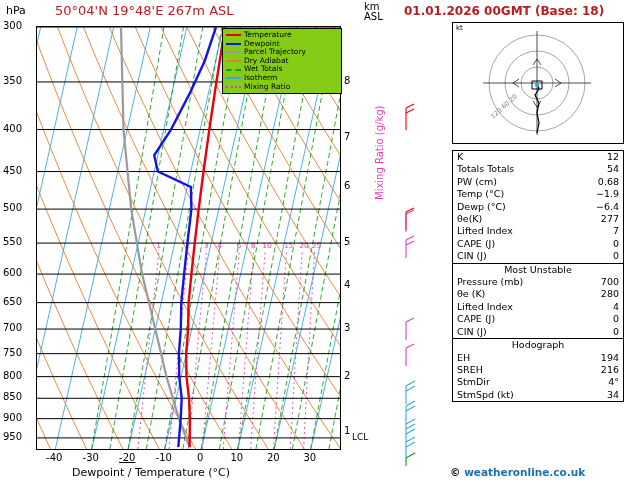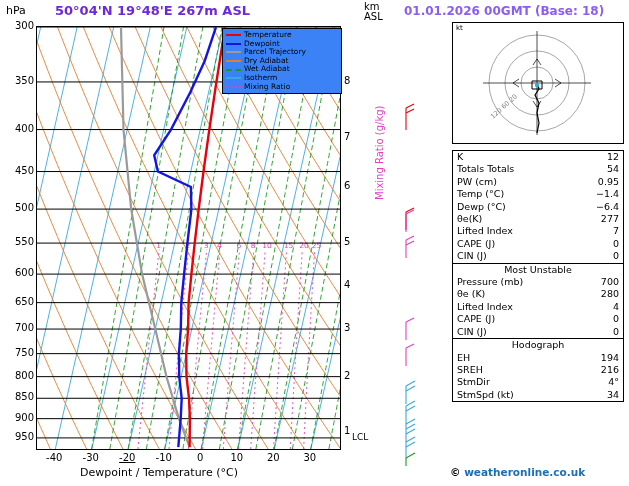--- a/index.html
+++ b/index.html
@@ -1,34 +1,34 @@
 <!DOCTYPE html>
 <html><head>
 <meta charset="utf-8">
 <style>
   html,body{margin:0;padding:0;}
   body{width:629px;height:486px;background:#ffffff;font-family:"DejaVu Sans",sans-serif;position:relative;overflow:hidden;}
   .abs{position:absolute;}
   .hdr-hpa{left:6px;top:4px;font-size:11px;color:#000;}
-  .hdr-title{left:55px;top:3px;font-size:13px;font-weight:bold;color:#6d28d9;}
+  .hdr-title{left:55px;top:3px;font-size:13px;font-weight:normal;color:#b91c1c;}
   .hdr-km{left:364px;top:2px;font-size:10px;color:#000;line-height:10px;}
   .plot{left:36px;top:26px;width:305px;height:424px;border:1px solid #000;box-sizing:border-box;background:#fff;}
   .axis-y{left:2px;top:26px;width:32px;height:424px;}
-  .axis-y div{position:absolute;right:0;font-size:10px;color:#000;}
+  .axis-y div{position:absolute;right:12px;font-size:10px;color:#000;}
   .axis-r{left:344px;top:26px;width:24px;height:424px;}
   .axis-r div{position:absolute;left:0;font-size:10px;color:#000;}
   .axis-x{left:36px;top:452px;width:305px;height:14px;}
   .axis-x div{position:absolute;font-size:10px;color:#000;transform:translateX(-50%);}
-  .xlabel{left:80px;top:466px;font-size:11px;color:#000;}
-  .legend{left:222px;top:28px;width:112px;background:#3b82f6;border:1px solid #000;padding:2px 3px;font-size:7.5px;line-height:8.6px;color:#000;}
+  .xlabel{left:72px;top:466px;font-size:11px;color:#000;}
+  .legend{left:222px;top:28px;width:112px;background:#84cc16;border:1px solid #000;padding:2px 3px;font-size:7.5px;line-height:8.6px;color:#000;}
   .legend .row{display:flex;align-items:center;height:8.6px;}
   .legend .sw{width:15px;height:0;border-top-width:2px;border-top-style:solid;margin-right:3px;}
   .mixlabel{left:374px;top:200px;font-size:10px;color:#e040c0;transform:rotate(-90deg);transform-origin:left top;white-space:nowrap;}
   .lcl{left:352px;top:432px;font-size:9px;color:#000;}
-  .rt-title{left:404px;top:4px;font-size:12px;font-weight:bold;color:#8b5cf6;}
+  .rt-title{left:404px;top:4px;font-size:12px;font-weight:bold;color:#b91c1c;}
   .hodo{left:452px;top:22px;width:170px;height:120px;border:1px solid #000;background:#fff;}
   .hodo .kt{position:absolute;left:3px;top:1px;font-size:7px;color:#000;}
   .tbl{left:452px;top:150px;width:170px;border:1px solid #000;background:#fff;font-size:9.5px;color:#000;}
   .tbl .sec{border-top:1px solid #000;}
   .tbl .r{display:flex;justify-content:space-between;padding:0 4px;line-height:12.4px;}
   .tbl .c{text-align:center;line-height:12.4px;}
   .credit{left:450px;top:466px;font-size:10.5px;font-weight:bold;color:#000;}
   .credit .c{color:#1a6fb5;}
   svg{display:block;}
 </style>
@@ -245,21 +245,21 @@
     <div class="row">
       <span class="sw" style="border-top-color: rgb(154, 154, 154);"></span>
       <span>Parcel Trajectory</span>
     </div>
     <div class="row">
       <span class="sw" style="border-top-color: rgb(224, 128, 48);"></span>
       <span>Dry Adiabat</span>
     </div>
     <div class="row">
       <span class="sw" style="border-top-color: rgb(26, 154, 26); border-top-style: dashed;"></span>
-      <span>Wet Adiabat</span>
+      <span>Wet Totals</span>
     </div>
     <div class="row">
       <span class="sw" style="border-top-color: rgb(58, 168, 224);"></span>
       <span>Isotherm</span>
     </div>
     <div class="row">
       <span class="sw" style="border-top-color: rgb(224, 64, 192); border-top-style: dotted;"></span>
       <span>Mixing Ratio</span>
     </div>
   </div>
@@ -293,25 +293,25 @@
     <div class="r">
       <span>K</span>
       <span>12</span>
     </div>
     <div class="r">
       <span>Totals Totals</span>
       <span>54</span>
     </div>
     <div class="r">
       <span>PW (cm)</span>
-      <span>0.95</span>
+      <span>0.68</span>
     </div>
     <div class="r">
       <span>Temp (°C)</span>
-      <span>−1.4</span>
+      <span>−1.9</span>
     </div>
     <div class="r">
       <span>Dewp (°C)</span>
       <span>−6.4</span>
     </div>
     <div class="r">
       <span>θe(K)</span>
       <span>277</span>
     </div>
     <div class="r">

